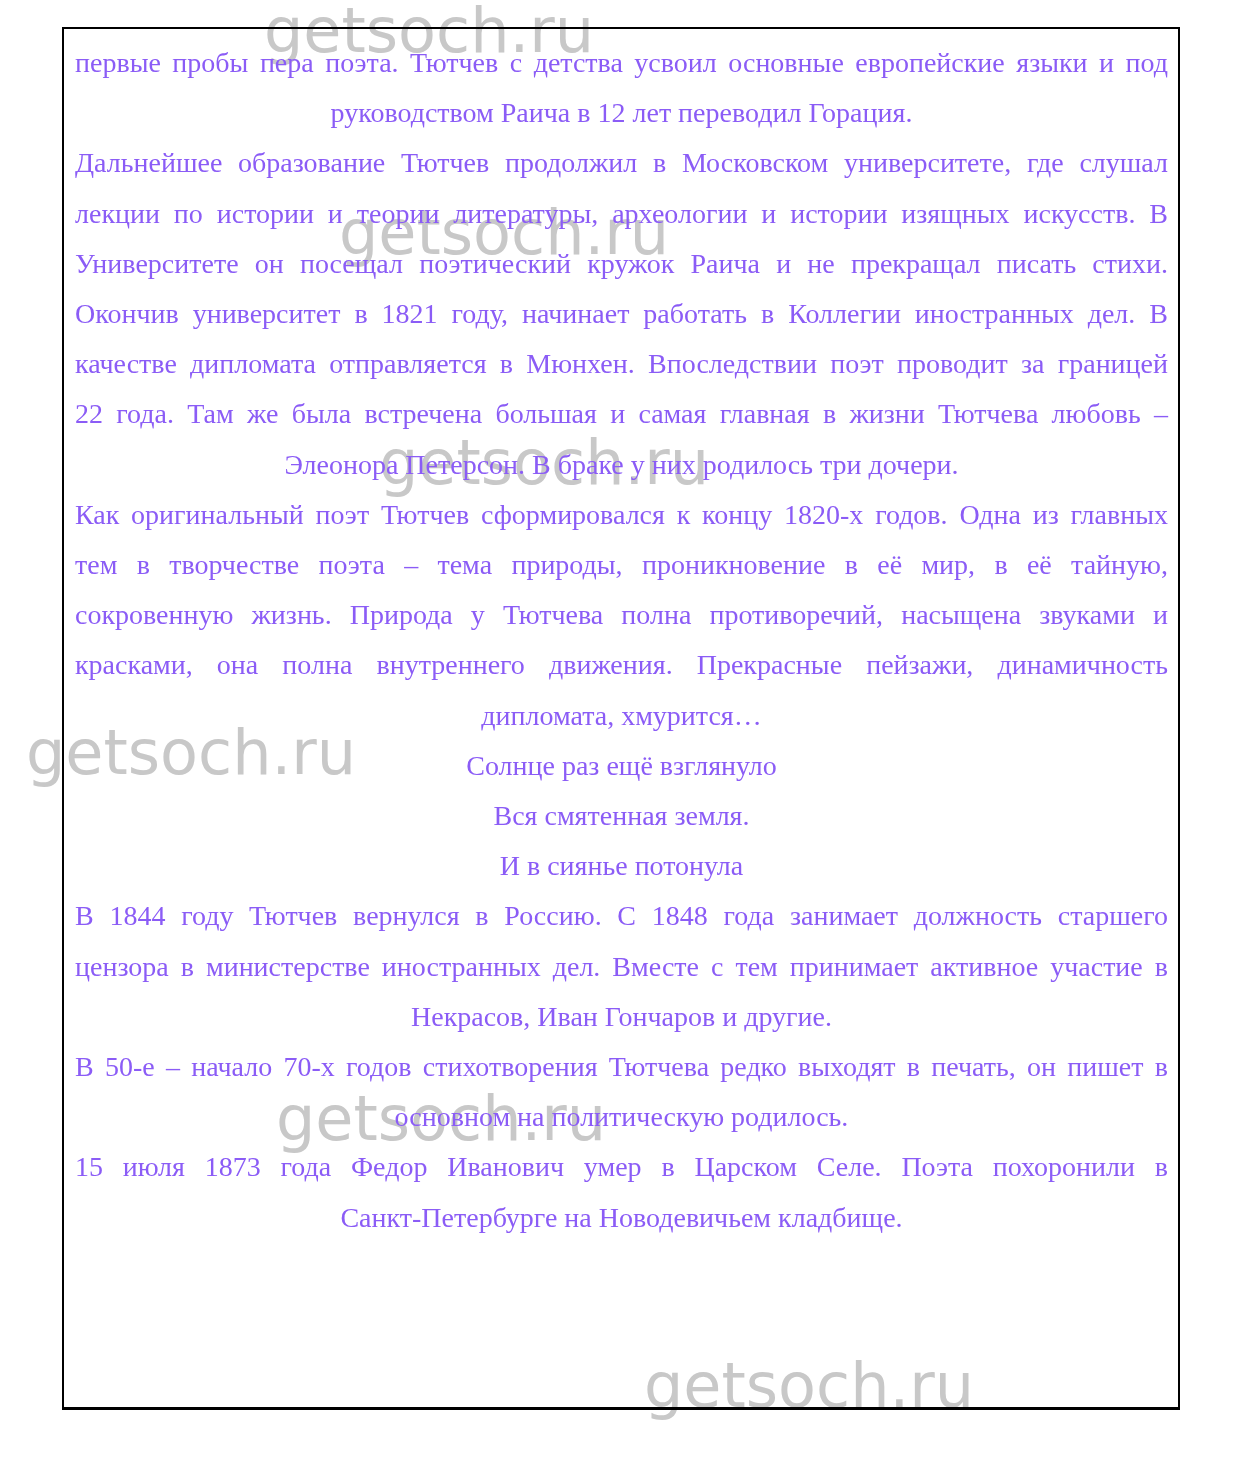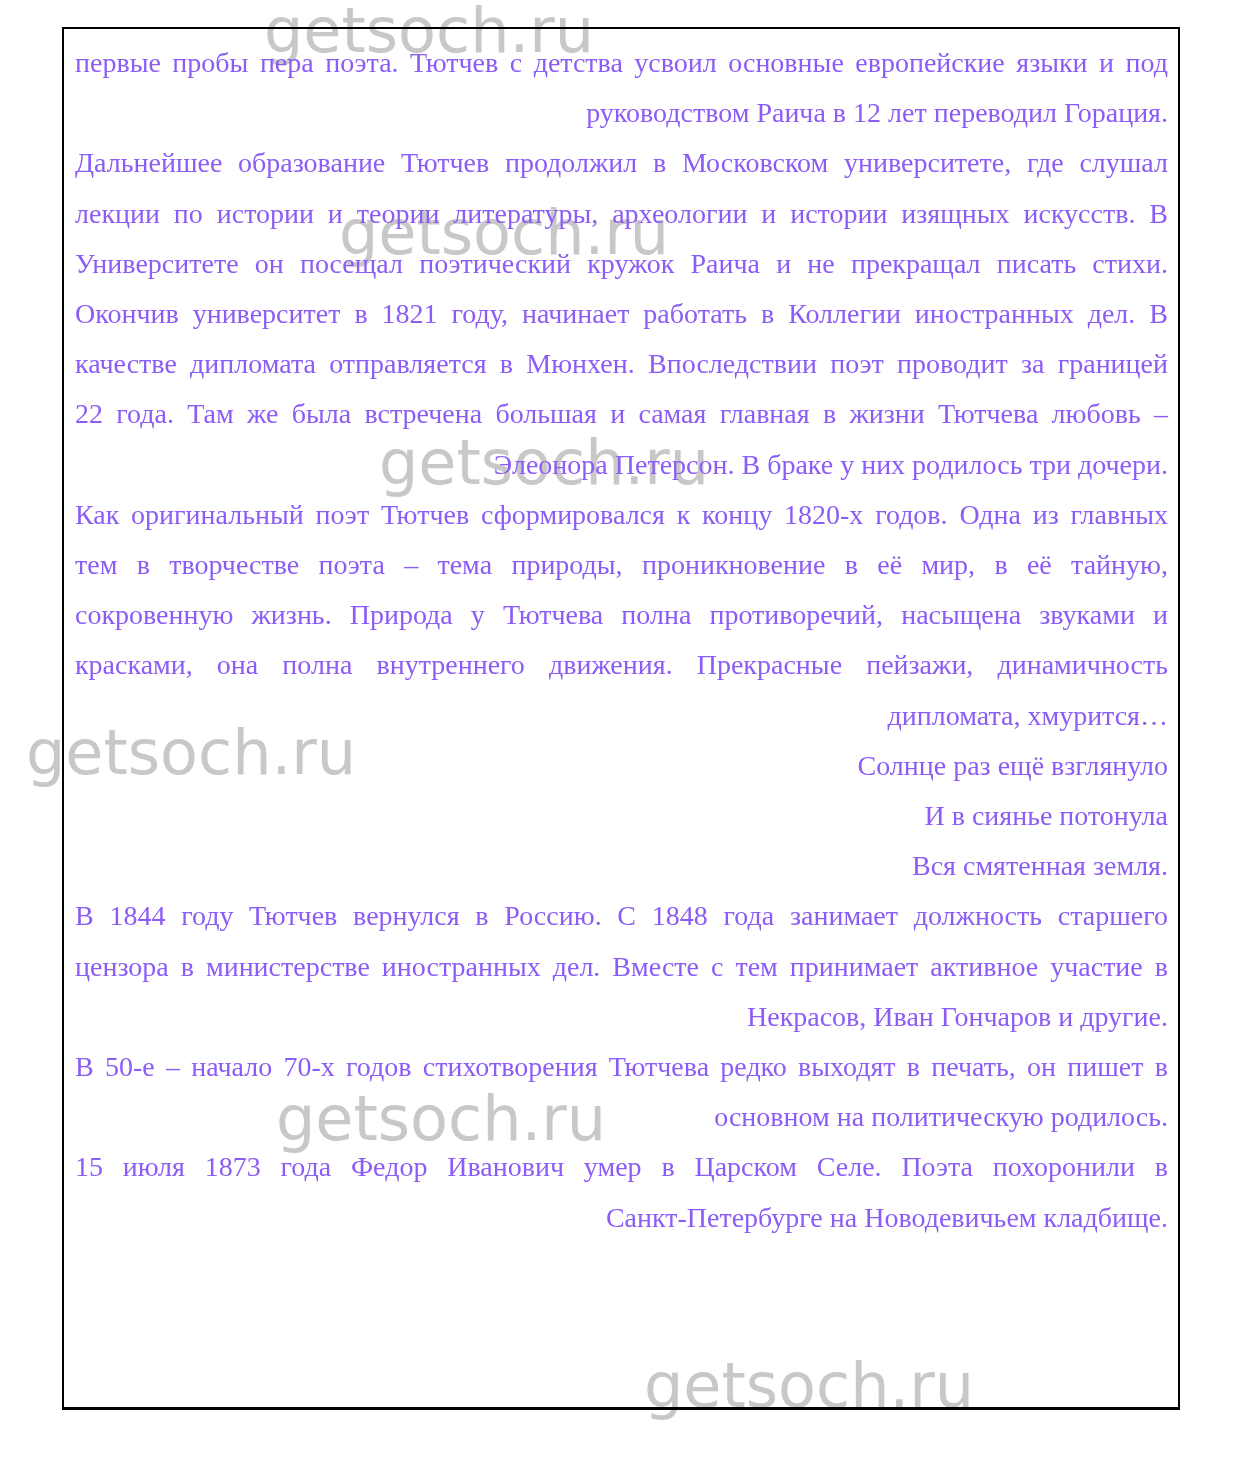--- a/index.html
+++ b/index.html
@@ -49,21 +49,21 @@
     position: absolute;
     left: 75px;
     top: 38px;
     width: 1093px;
     z-index: 3;
     font-size: 28px;
     line-height: 50.2px;
     color: #000000;
   }
   .line {
-    text-align: right;
+    text-align: center;
   }
   .line.justify {
     text-align: justify;
     text-align-last: justify;
   }
 </style>
 </head>
 <body style="background: rgb(255, 255, 255);">
 
 <div class="page">
@@ -85,22 +85,22 @@
       <div class="line justify">Окончив университет в 1821 году, начинает работать в Коллегии иностранных дел. В</div>
       <div class="line justify">качестве дипломата отправляется в Мюнхен. Впоследствии поэт проводит за границей</div>
       <div class="line justify">22 года. Там же была встречена большая и самая главная в жизни Тютчева любовь –</div>
       <div class="line">Элеонора Петерсон. В браке у них родилось три дочери.</div>
       <div class="line justify">Как оригинальный поэт Тютчев сформировался к концу 1820-х годов. Одна из главных</div>
       <div class="line justify">тем в творчестве поэта – тема природы, проникновение в её мир, в её тайную,</div>
       <div class="line justify">сокровенную жизнь. Природа у Тютчева полна противоречий, насыщена звуками и</div>
       <div class="line justify">красками, она полна внутреннего движения. Прекрасные пейзажи, динамичность</div>
       <div class="line">дипломата, хмурится…</div>
       <div class="line">Солнце раз ещё взглянуло</div>
+      <div class="line">Вся смятенная земля.</div>
       <div class="line">И в сиянье потонула</div>
-      <div class="line">Вся смятенная земля.</div>
       <div class="line justify">В 1844 году Тютчев вернулся в Россию. С 1848 года занимает должность старшего</div>
       <div class="line justify">цензора в министерстве иностранных дел. Вместе с тем принимает активное участие в</div>
       <div class="line">Некрасов, Иван Гончаров и другие.</div>
       <div class="line justify">В 50-е – начало 70-х годов стихотворения Тютчева редко выходят в печать, он пишет в</div>
       <div class="line">основном на политическую родилось.</div>
       <div class="line justify">15 июля 1873 года Федор Иванович умер в Царском Селе. Поэта похоронили в</div>
       <div class="line">Санкт-Петербурге на Новодевичьем кладбище.</div>
     </div>
 </div>
 

